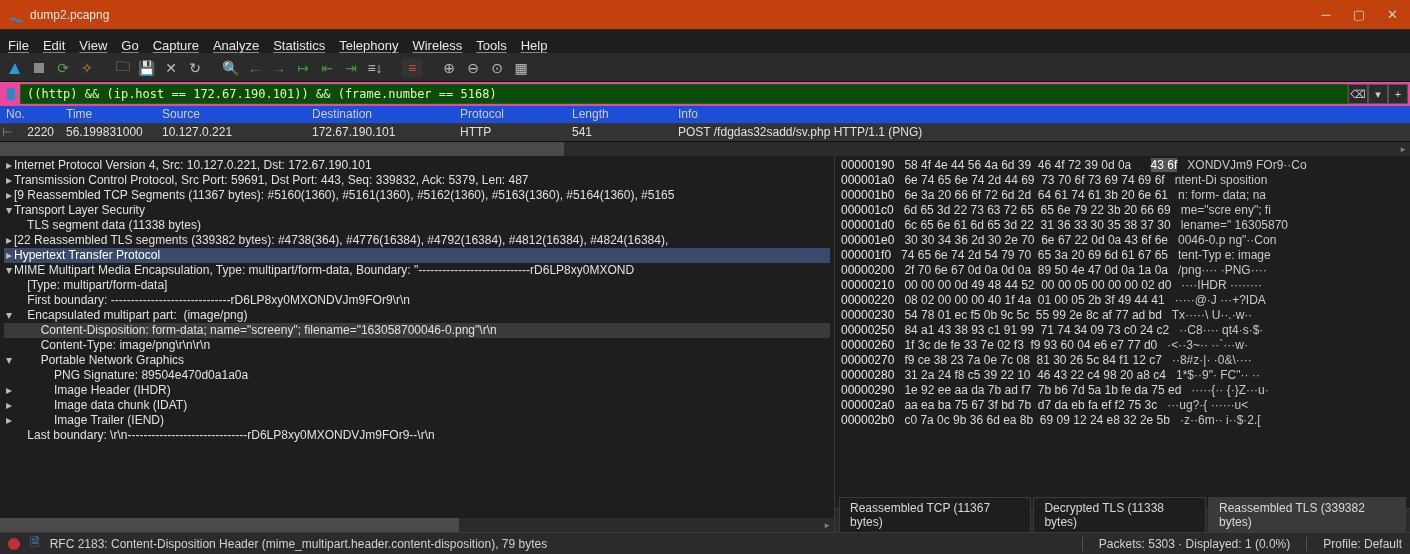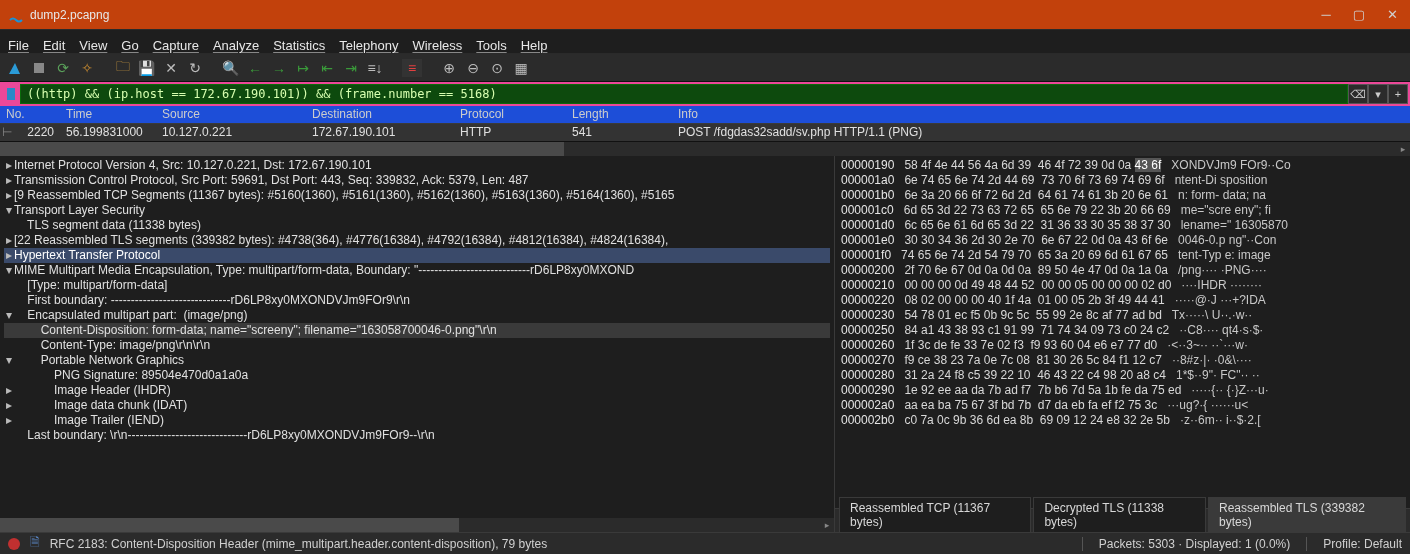--- a/index.html
+++ b/index.html
@@ -34,21 +34,21 @@
 .tree { flex: 1; overflow: auto; font-family: "Consolas", monospace; font-size: 12px; line-height: 15px; padding: 2px 4px; }
 .tree .row { white-space: pre; color: #e0e0e0; }
 .tree .row.sel { background: #3a4a6a; color: #ffffff; }
 .tree .row.hl { background: #3a3a3a; }
 .tw { display:inline-block; width:10px; text-align:center; color:#bbb; }
 .hexbody { flex: 1; overflow: auto; font-family: "Consolas", monospace; font-size: 12px; line-height: 15px; padding: 2px 6px; color: #c8c8c8; }
 .hexrow { white-space: pre; }
 .hexrow .off { color: #e5e5e5; }
 .hexrow .hex { color: #d8d8d8; }
 .hexrow .asc { color: #c8c8c8; }
-.hexrow .selbyte { background: #555; color: #fff; }
+.hexrow .selbyte { background: #555; color: #fff; margin-left: 16px; }
 .hex-tabs { height: 24px; background: #2b2b2b; display: flex; align-items: flex-end; padding: 0 4px; gap: 2px; border-top: 1px solid #3a3a3a; font-size:12px; }
 .hex-tab { padding: 3px 10px; background: #1e1e1e; border: 1px solid #3a3a3a; border-bottom: none; color: #d8d8d8; cursor: pointer; font-size: 12px; }
 .hex-tab.active { background: #3a3a3a; }
 .statusbar { height: 22px; background: #2b2b2b; display: flex; align-items: center; padding: 0 8px; gap: 10px; border-top: 1px solid #3a3a3a; font-size: 12px; color: #d0d0d0; }
 .statusbar .led { width: 12px; height: 12px; background: #c03030; border-radius: 50%; }
 .statusbar .flex { flex: 1; }
 .statusbar .divider { width:1px; height:14px; background:#555; margin: 0 6px; }
 </style>
 </head>
 <body>

